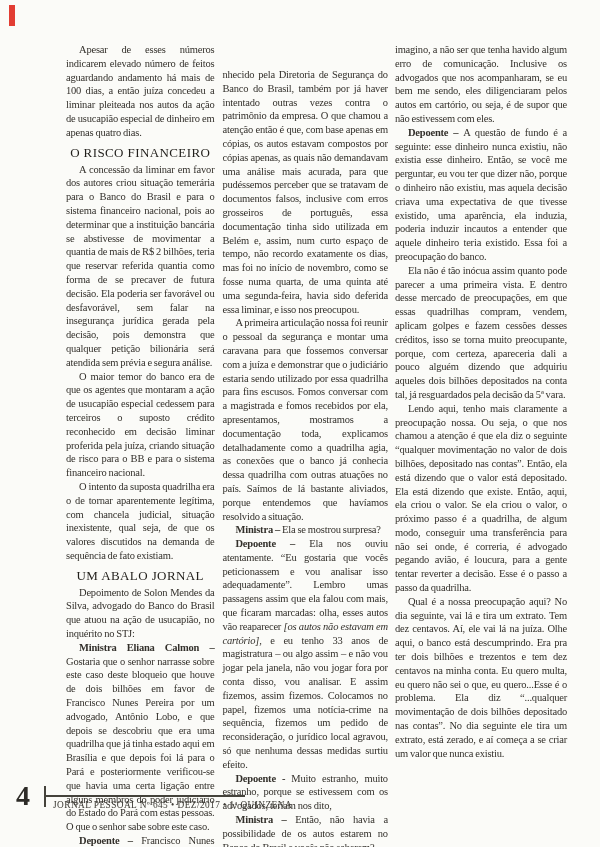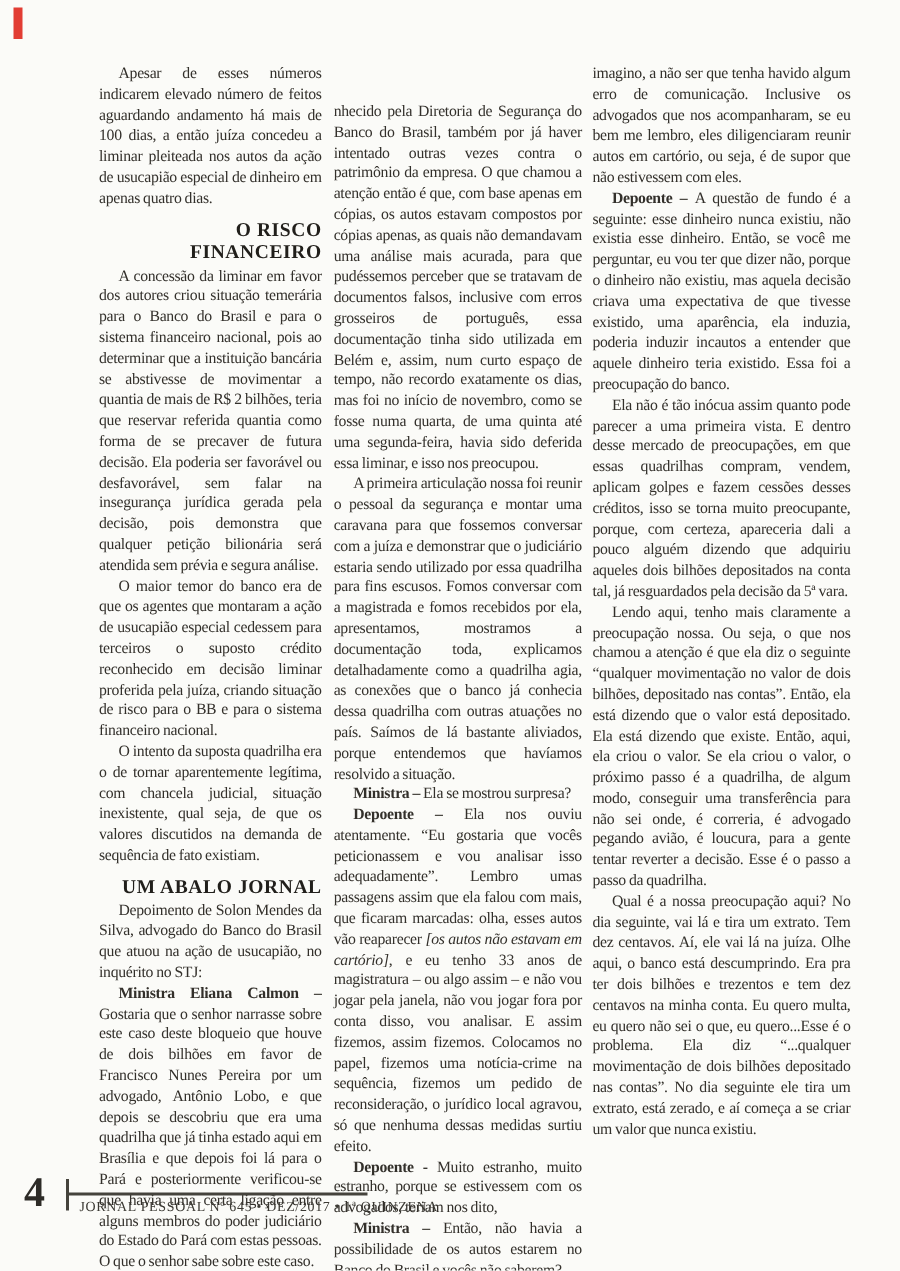--- a/index.html
+++ b/index.html
@@ -14,21 +14,21 @@
   .col {
     text-align:justify; font-size:10.5px; line-height:13.8px;
     letter-spacing:-0.2px; word-spacing:-0.4px; hyphens:auto;
   }
   .col1 { width:157px; margin-right:8px;margin-left:28px; }
   .col2 { width:175px; margin-right:7px;margin-top:25px; }
   .col3 { width:182px; }
   .col p { margin:0; }
   .col p.ind { text-indent:13px; }
   .col h3 {
-    font-size:13px; font-weight:bold; text-align:right;
+    font-size:13px; font-weight:normal; text-align:center;
     letter-spacing:0.4px; word-spacing:0; margin:5px 0 3px;
     line-height:15px; color:#211f1b; text-indent:0;
   }
   .b { font-weight:bold; }
   .i { font-style:italic; }
   .page-num {
     position:absolute; left:16px; top:782px; font-size:28px; font-weight:bold;
     color:#2d2b27; letter-spacing:0; line-height:28px;
   }
   .footer-tick { position:absolute; left:44px; top:786px; width:2px; height:21px; background:#45433c; }
@@ -58,21 +58,21 @@
       </div>
     <div class="col col2">
         <p><span>nhecido pela Diretoria de Segurança do Banco do Brasil, também por já haver intentado outras vezes contra o patrimônio da empresa. O que chamou a atenção então é que, com base apenas em cópias, os autos estavam compostos por cópias apenas, as quais não demandavam uma análise mais acurada, para que pudéssemos perceber que se tratavam de documentos falsos, inclusive com erros grosseiros de português, essa documentação tinha sido utilizada em Belém e, assim, num curto espaço de tempo, não recordo exatamente os dias, mas foi no início de novembro, como se fosse numa quarta, de uma quinta até uma segunda-feira, havia sido deferida essa liminar, e isso nos preocupou.</span></p>
         <p class="ind"><span>A primeira articulação nossa foi reunir o pessoal da segurança e montar uma caravana para que fossemos conversar com a juíza e demonstrar que o judiciário estaria sendo utilizado por essa quadrilha para fins escusos. Fomos conversar com a magistrada e fomos recebidos por ela, apresentamos, mostramos a documentação toda, explicamos detalhadamente como a quadrilha agia, as conexões que o banco já conhecia dessa quadrilha com outras atuações no país. Saímos de lá bastante aliviados, porque entendemos que havíamos resolvido a situação.</span></p>
         <p class="ind"><span class="b">Ministra – </span><span>Ela se mostrou surpresa?</span></p>
         <p class="ind"><span class="b">Depoente – </span><span>Ela nos ouviu atentamente. “Eu gostaria que vocês peticionassem e vou analisar isso adequadamente”. Lembro umas passagens assim que ela falou com mais, que ficaram marcadas: olha, esses autos vão reaparecer </span><span class="i">[os autos não estavam em cartório]</span><span>, e eu tenho 33 anos de magistratura – ou algo assim – e não vou jogar pela janela, não vou jogar fora por conta disso, vou analisar. E assim fizemos, assim fizemos. Colocamos no papel, fizemos uma notícia-crime na sequência, fizemos um pedido de reconsideração, o jurídico local agravou, só que nenhuma dessas medidas surtiu efeito.</span></p>
         <p class="ind"><span class="b">Depoente - </span><span>Muito estranho, muito estranho, porque se estivessem com os advogados, teriam nos dito,</span></p>
         <p class="ind"><span class="b">Ministra – </span><span>Então, não havia a possibilidade de os autos estarem no Banco do Brasil e vocês não saberem?</span></p>
       </div>
     <div class="col col3">
-        <p><span>imagino, a não ser que tenha havido algum erro de comunicação. Inclusive os advogados que nos acompanharam, se eu bem me lembro, eles diligenciaram reunir autos em cartório, ou seja, é de supor que não estivessem com eles.</span></p>
+        <p><span>imagino, a não ser que tenha havido algum erro de comunicação. Inclusive os advogados que nos acompanharam, se eu bem me sendo, eles diligenciaram pelos autos em cartório, ou seja, é de supor que não estivessem com eles.</span></p>
         <p class="ind"><span class="b">Depoente – </span><span>A questão de fundo é a seguinte: esse dinheiro nunca existiu, não existia esse dinheiro. Então, se você me perguntar, eu vou ter que dizer não, porque o dinheiro não existiu, mas aquela decisão criava uma expectativa de que tivesse existido, uma aparência, ela induzia, poderia induzir incautos a entender que aquele dinheiro teria existido. Essa foi a preocupação do banco.</span></p>
         <p class="ind"><span>Ela não é tão inócua assim quanto pode parecer a uma primeira vista. E dentro desse mercado de preocupações, em que essas quadrilhas compram, vendem, aplicam golpes e fazem cessões desses créditos, isso se torna muito preocupante, porque, com certeza, apareceria dali a pouco alguém dizendo que adquiriu aqueles dois bilhões depositados na conta tal, já resguardados pela decisão da 5ª vara.</span></p>
         <p class="ind"><span>Lendo aqui, tenho mais claramente a preocupação nossa. Ou seja, o que nos chamou a atenção é que ela diz o seguinte “qualquer movimentação no valor de dois bilhões, depositado nas contas”. Então, ela está dizendo que o valor está depositado. Ela está dizendo que existe. Então, aqui, ela criou o valor. Se ela criou o valor, o próximo passo é a quadrilha, de algum modo, conseguir uma transferência para não sei onde, é correria, é advogado pegando avião, é loucura, para a gente tentar reverter a decisão. Esse é o passo a passo da quadrilha.</span></p>
         <p class="ind"><span>Qual é a nossa preocupação aqui? No dia seguinte, vai lá e tira um extrato. Tem dez centavos. Aí, ele vai lá na juíza. Olhe aqui, o banco está descumprindo. Era pra ter dois bilhões e trezentos e tem dez centavos na minha conta. Eu quero multa, eu quero não sei o que, eu quero...Esse é o problema. Ela diz “...qualquer movimentação de dois bilhões depositado nas contas”. No dia seguinte ele tira um extrato, está zerado, e aí começa a se criar um valor que nunca existiu.</span></p>
       </div>
   </div>
 
   <div class="page-num">4</div>
   <div class="footer-tick"></div>
   <div class="footer-rule"></div>

